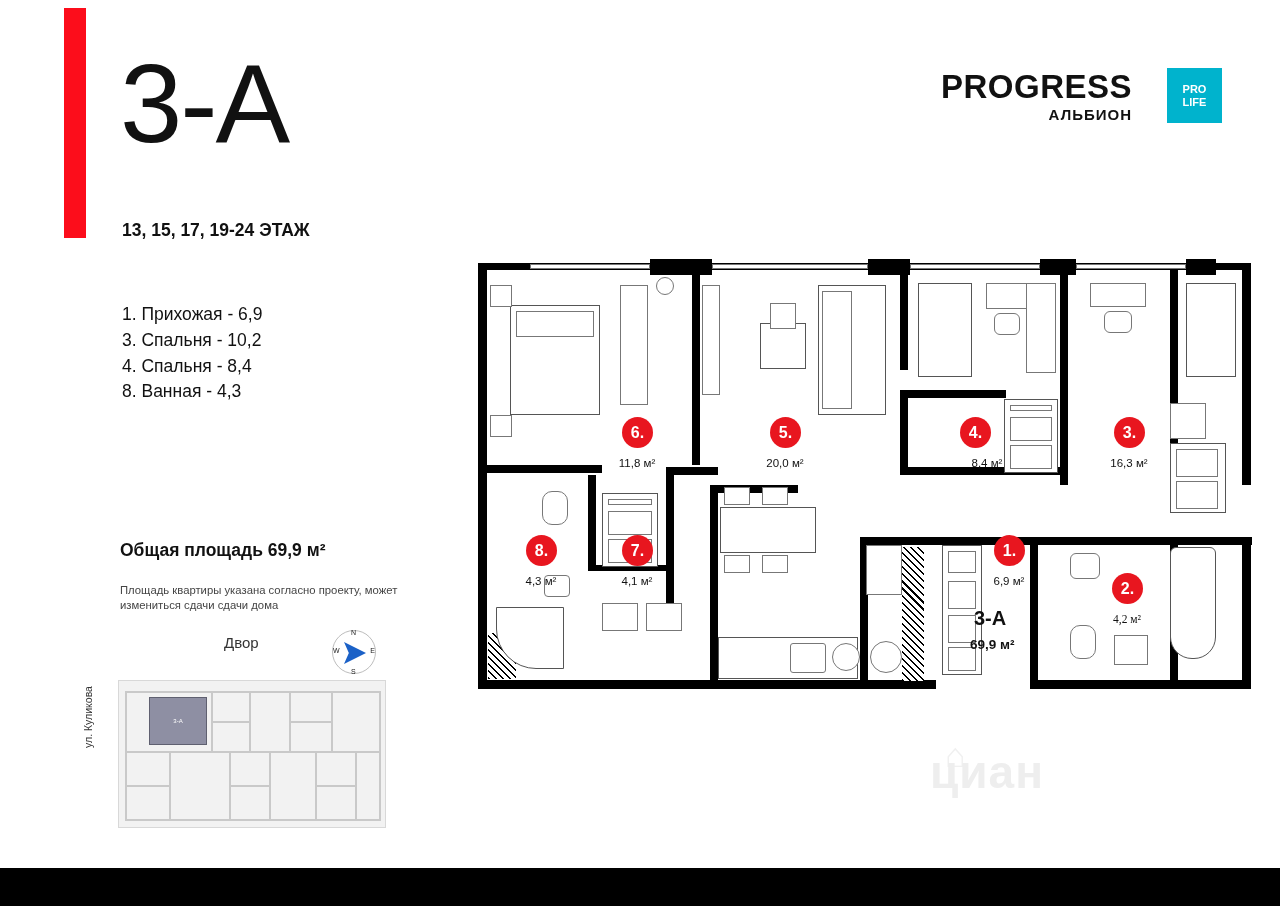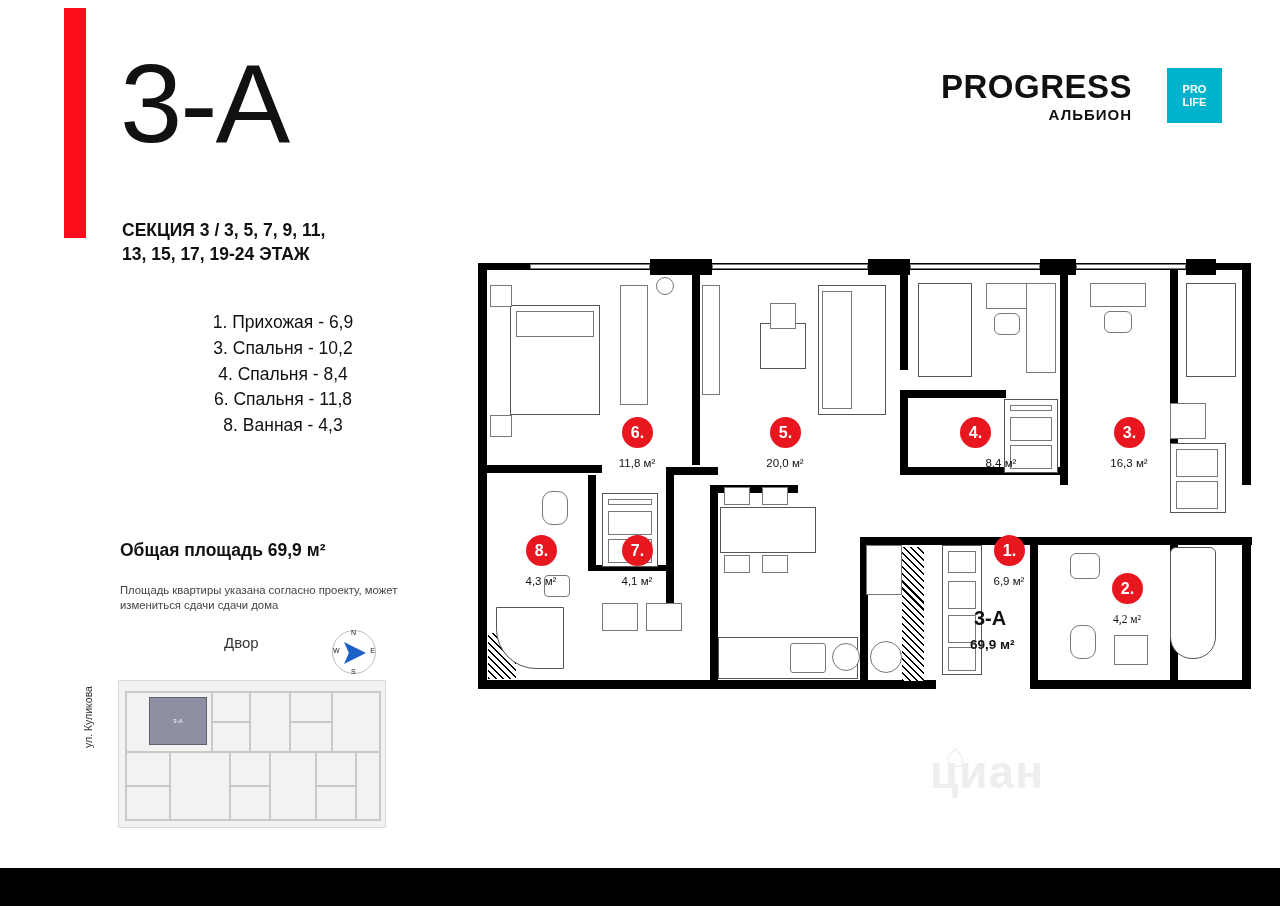--- a/index.html
+++ b/index.html
@@ -36,21 +36,21 @@
   }
 
   
   .room-list{
     position:absolute; left:118px; top:298px; width:330px;
   }
   .room-list li{
     list-style:none;
     font-size:17.5px; line-height:25.8px; color:#111; white-space:nowrap;
   }
-  .room-list ol{ margin:12px; padding:0;text-align:center; }
+  .room-list ol{ margin:4px; padding:0; }
 
   .total-area{
     position:absolute; left:120px; top:540px;
     font-size:17.5px; font-weight:bold; color:#111;
   }
   .disclaimer{
     position:absolute; left:120px; top:583px; width:290px;
     font-size:11.3px; line-height:15px; color:#444;
   }
 
@@ -147,30 +147,28 @@
 </head>
 <body>
 
 <div class="page">
 
   <div class="red-bar"></div>
 
   <div class="plan-title">3-А</div>
 
   <div class="section-line">
-    <div>СЕКЦИЯ 3 / 3, 5, 7, 9, 11,</div>
     <div>13, 15, 17, 19-24 ЭТАЖ</div>
   </div>
 
   <div class="room-list">
     <ol>
       <li>1.  Прихожая - 6,9</li>
       <li>3. Спальня - 10,2</li>
       <li>4. Спальня - 8,4</li>
-      <li>6. Спальня - 11,8</li>
       <li>8. Ванная - 4,3</li>
     </ol>
   </div>
 
   <div class="total-area">Общая площадь 69,9 м²</div>
   <div class="disclaimer">Площадь квартиры указана согласно проекту, может измениться сдачи сдачи дома</div>
 
   <div class="logo">
     <div class="logo-progress">PROGRESS</div>
     <div class="logo-albion">АЛЬБИОН</div>
@@ -323,21 +321,21 @@
     <div class="furn" style="left:700px;top:292px;width:46px;height:112px;border-radius:6px 6px 22px 22px;"></div>
     <div class="furn-thin" style="left:644px;top:380px;width:34px;height:30px;"></div>
 
     <div class="marker" style="left:152px;top:162px;">6.</div>
     <div class="marker-area" style="left:132px;top:202px;width:70px;">11,8 м²</div>
 
     <div class="marker" style="left:300px;top:162px;">5.</div>
     <div class="marker-area" style="left:280px;top:202px;width:70px;">20,0 м²</div>
 
     <div class="marker" style="left:490px;top:162px;">4.</div>
-    <div class="marker-area" style="left:496px;top:202px;width:70px;">8,4 м²</div>
+    <div class="marker-area" style="left:482px;top:202px;width:70px;">8,4 м²</div>
 
     <div class="marker" style="left:644px;top:162px;">3.</div>
     <div class="marker-area" style="left:622px;top:202px;width:74px;">16,3 м²</div>
 
     <div class="marker" style="left:56px;top:280px;">8.</div>
     <div class="marker-area" style="left:36px;top:320px;width:70px;">4,3 м²</div>
 
     <div class="marker" style="left:152px;top:280px;">7.</div>
     <div class="marker-area" style="left:132px;top:320px;width:70px;">4,1 м²</div>
 

